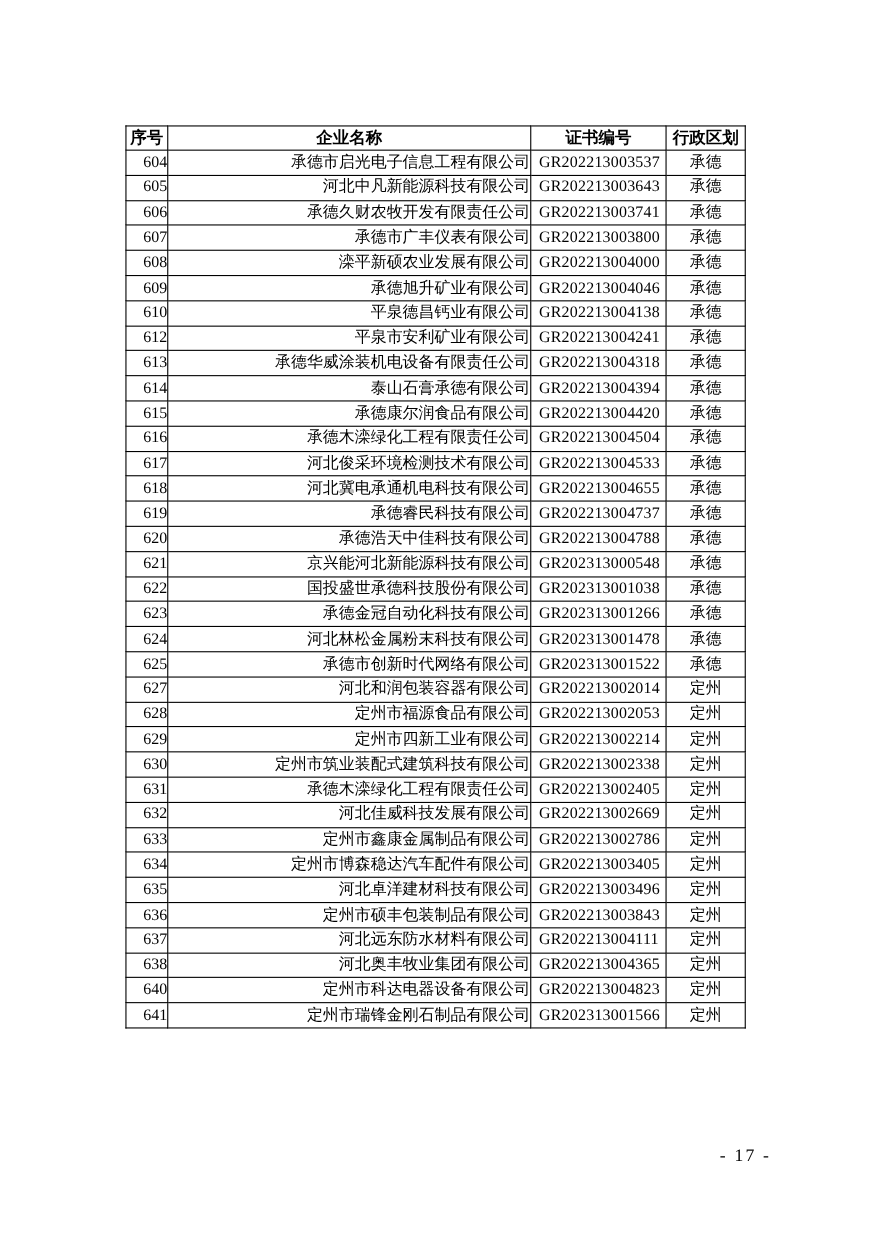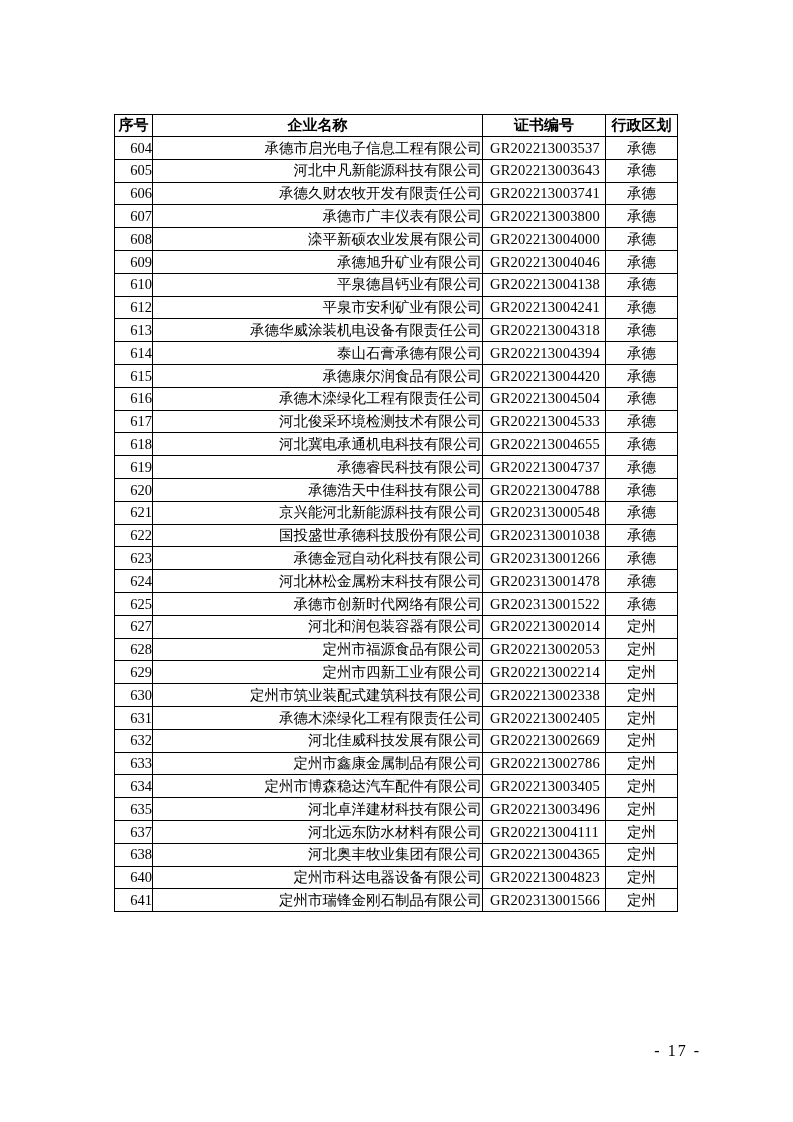--- a/index.html
+++ b/index.html
@@ -274,20 +274,26 @@
           <td class="cell-cert">GR202213003405</td>
           <td class="cell-region">定州</td>
         </tr>
         <tr>
           <td class="cell-no">635</td>
           <td class="cell-name">河北卓洋建材科技有限公司</td>
           <td class="cell-cert">GR202213003496</td>
           <td class="cell-region">定州</td>
         </tr>
         <tr>
+          <td class="cell-no">636</td>
+          <td class="cell-name">定州市硕丰包装制品有限公司</td>
+          <td class="cell-cert">GR202213003843</td>
+          <td class="cell-region">定州</td>
+        </tr>
+        <tr>
           <td class="cell-no">637</td>
           <td class="cell-name">河北远东防水材料有限公司</td>
           <td class="cell-cert">GR202213004111</td>
           <td class="cell-region">定州</td>
         </tr>
         <tr>
           <td class="cell-no">638</td>
           <td class="cell-name">河北奥丰牧业集团有限公司</td>
           <td class="cell-cert">GR202213004365</td>
           <td class="cell-region">定州</td>

